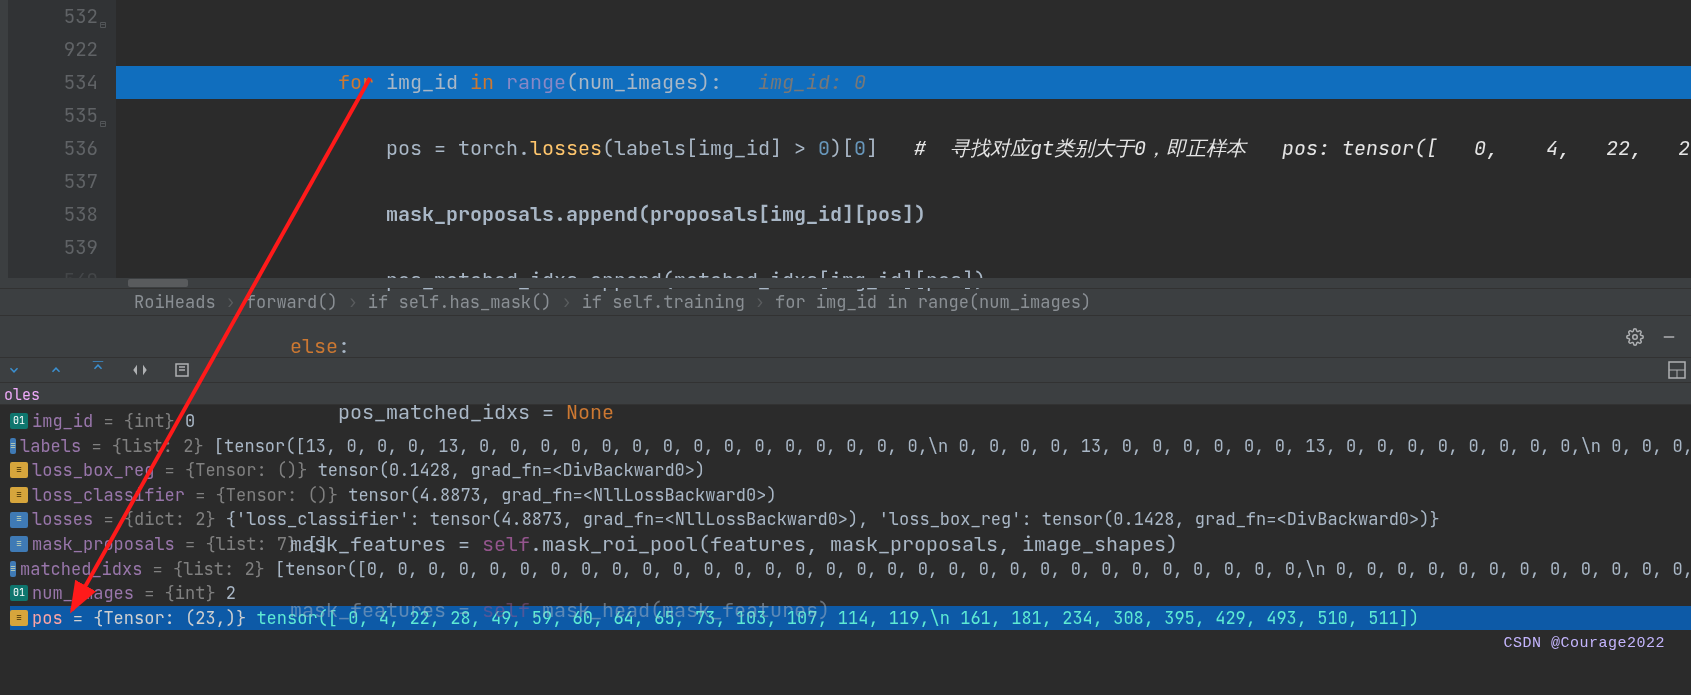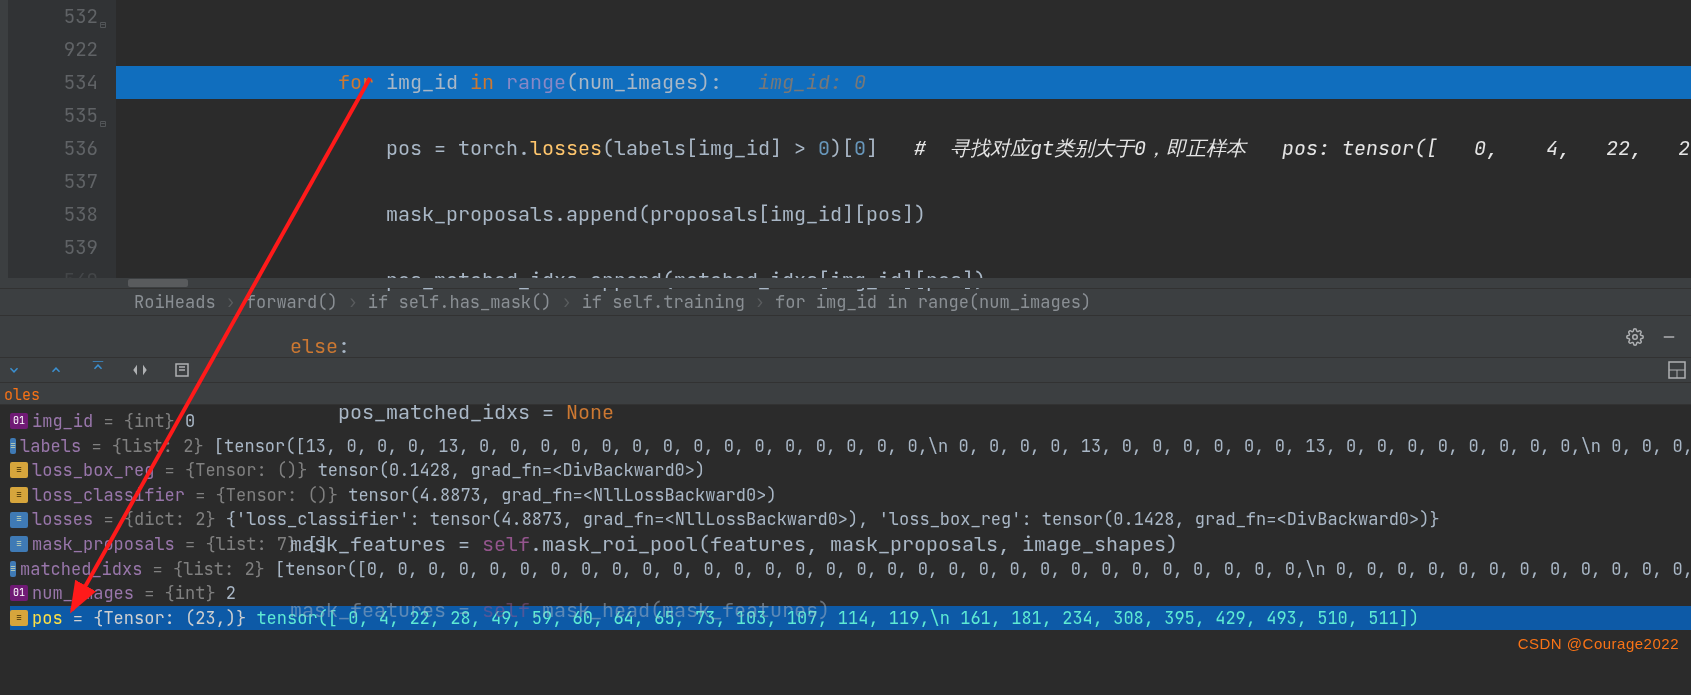--- a/index.html
+++ b/index.html
@@ -112,21 +112,21 @@
     height: 25px;
     background: #3c3f41;
     display:flex;
     align-items:center;
     gap: 22px;
     padding-left: 4px;
     border-bottom: 1px solid #323232;
   }
   .tab-lbl {
     font-size: 15px;
-    color: #f97316;
+    color: #f0abfc;
     padding-top:2px;
   }
   .vars-panel {
     background: #2b2b2b;
     font-size: 17px;
     line-height: 24.6px;
     padding-top: 4px;
     padding-left: 10px;
     white-space: nowrap;
   }
@@ -135,34 +135,34 @@
   .ic {
     width: 18px; height: 16px;
     margin-right: 4px;
     display:inline-flex;
     align-items:center;
     justify-content:center;
     font-size:10px;
     color: #fff;
     border-radius:2px;
   }
-  .ic.int { background:#701a75; }
+  .ic.int { background:#0f766e; }
   .ic.list { background:#3f7ab5; color:#c9d8b6;}
   .ic.obj { background:#d6a53c; color:#3c2a00; }
   .vn { color:#9876aa; }
   .vt { color:#808080; }
   .vv { color:#a9b7c6; }
   .watermark {
     position: absolute;
-    right: 12px;
+    right: 26px;
     bottom: 43px;
     font-size: 15px;
-    color: #f97316;
+    color: #c4b5fd;
     letter-spacing: 0.5px;
-    font-family: Liberation Sans, sans-serif;
+    font-family: Liberation Mono, monospace;
   }
   
   svg.arrow {
     position: absolute;
     top: 0; left: 0;
     pointer-events: none;
     z-index: 5;
   }
 </style>
 </head>
@@ -182,21 +182,21 @@
     <div style="opacity:.4">540</div>
     <div class="fold-col">
       <span class="fold-mark" style="top:8px;">⊟</span>
       <span class="fold-mark" style="top:107px;">⊟</span>
     </div>
   </div>
   <div class="code">
     <div class="hl-line current" style="top:66px;height:33px;"></div>
 <div style="position:relative;z-index:1;">                  <span class="kw">for</span><span> img_id </span><span class="kw">in</span><span class="builtin"> range</span><span>(num_images):   </span><span class="paramhint">img_id: 0</span></div>
 <div style="position:relative;z-index:1;">                      <span>pos = torch.</span><span class="fn">losses</span><span>(labels[img_id] &gt; </span><span class="num">0</span><span>)[</span><span class="num">0</span><span>]   </span><span class="cm">#  寻找对应gt类别大于0，即正样本   pos: tensor([   0,    4,   22,   2</span></div>
-<div style="position:relative;z-index:1;">                      <span>mask_proposals.append(proposals[img_id][pos])</span></div>
+<div style="position:relative;z-index:1;font-weight:bold;">                      <span>mask_proposals.append(proposals[img_id][pos])</span></div>
 <div style="position:relative;z-index:1;">                      <span>pos_matched_idxs.append(matched_idxs[img_id][pos])</span></div>
 <div style="position:relative;z-index:1;">              <span class="kw">else</span><span>:</span></div>
 <div style="position:relative;z-index:1;">                  <span>pos_matched_idxs = </span><span class="none">None</span></div>
 <div style="position:relative;z-index:1;"> </div>
 <div style="position:relative;z-index:1;">              <span>mask_features = </span><span class="self">self</span><span>.mask_roi_pool(features, mask_proposals, image_shapes)</span></div>
 <div style="position:relative;z-index:1;opacity:.5;">              <span>mask_features = </span><span class="self">self</span><span>.mask_head(mask_features)</span></div>
   </div>
 </div>
 
 <div class="scrollbar-h">
@@ -312,21 +312,21 @@
 
   </div>
   <div class="var-row">
     <span class="ic int">01</span>
     <span class="vn">num_images</span>
     <span class="vt">&nbsp;= <span>{int}</span>&nbsp;</span>
     <span class="vv">2</span>
   </div>
   <div class="var-row hl">
     <span class="ic obj">≡</span>
-    <span class="vn" style="color:#fde047;">pos</span>
+    <span class="vn" style="color:#fca5a5;">pos</span>
     <span class="vt" style="color:#d0d0d0;">&nbsp;= <span>{Tensor: (23,)}</span>&nbsp;</span>
     <span class="vv" style="color:#5eead4;">tensor([  0,   4,  22,  28,  49,  59,  60,  64,  65,  73, 103, 107, 114, 119,\n        161, 181, 234, 308, 395, 429, 493, 510, 511])</span>
   </div>
 </div>
 
 <div class="watermark">CSDN @Courage2022</div>
 
 <svg class="arrow" width="1691" height="695">
   <defs>
     <marker id="ah" markerWidth="10" markerHeight="10" refX="7" refY="3" orient="auto">

